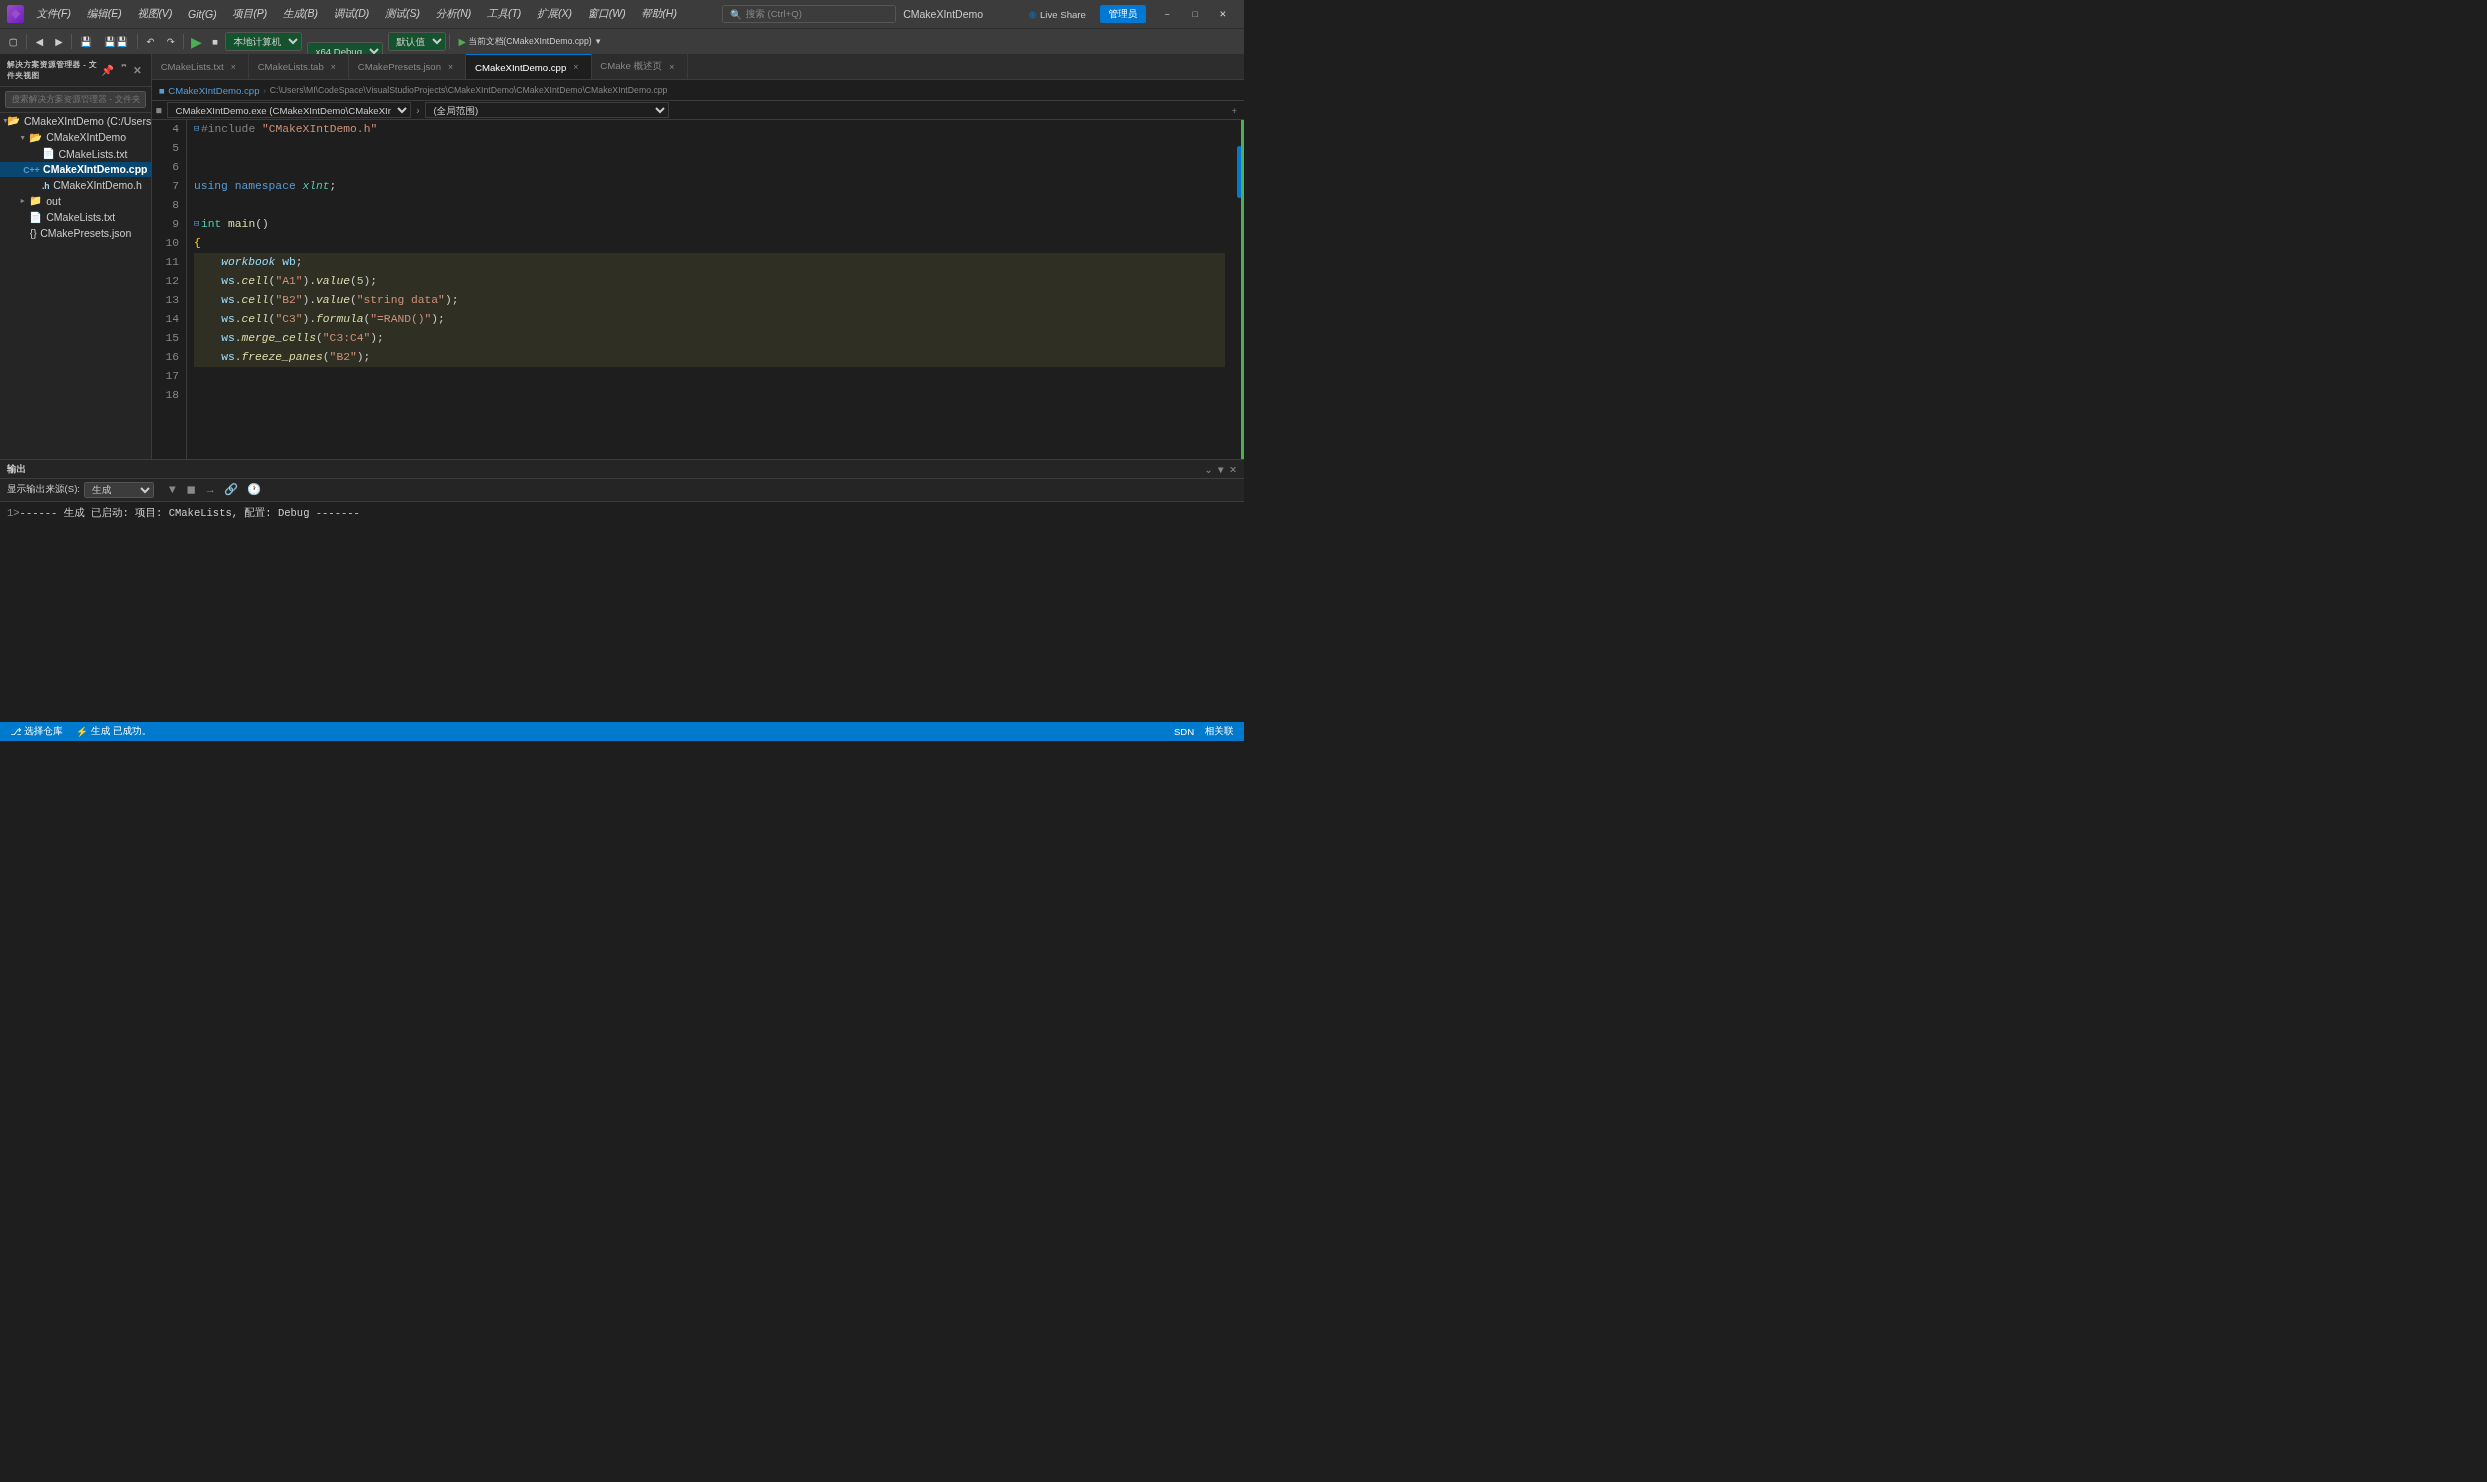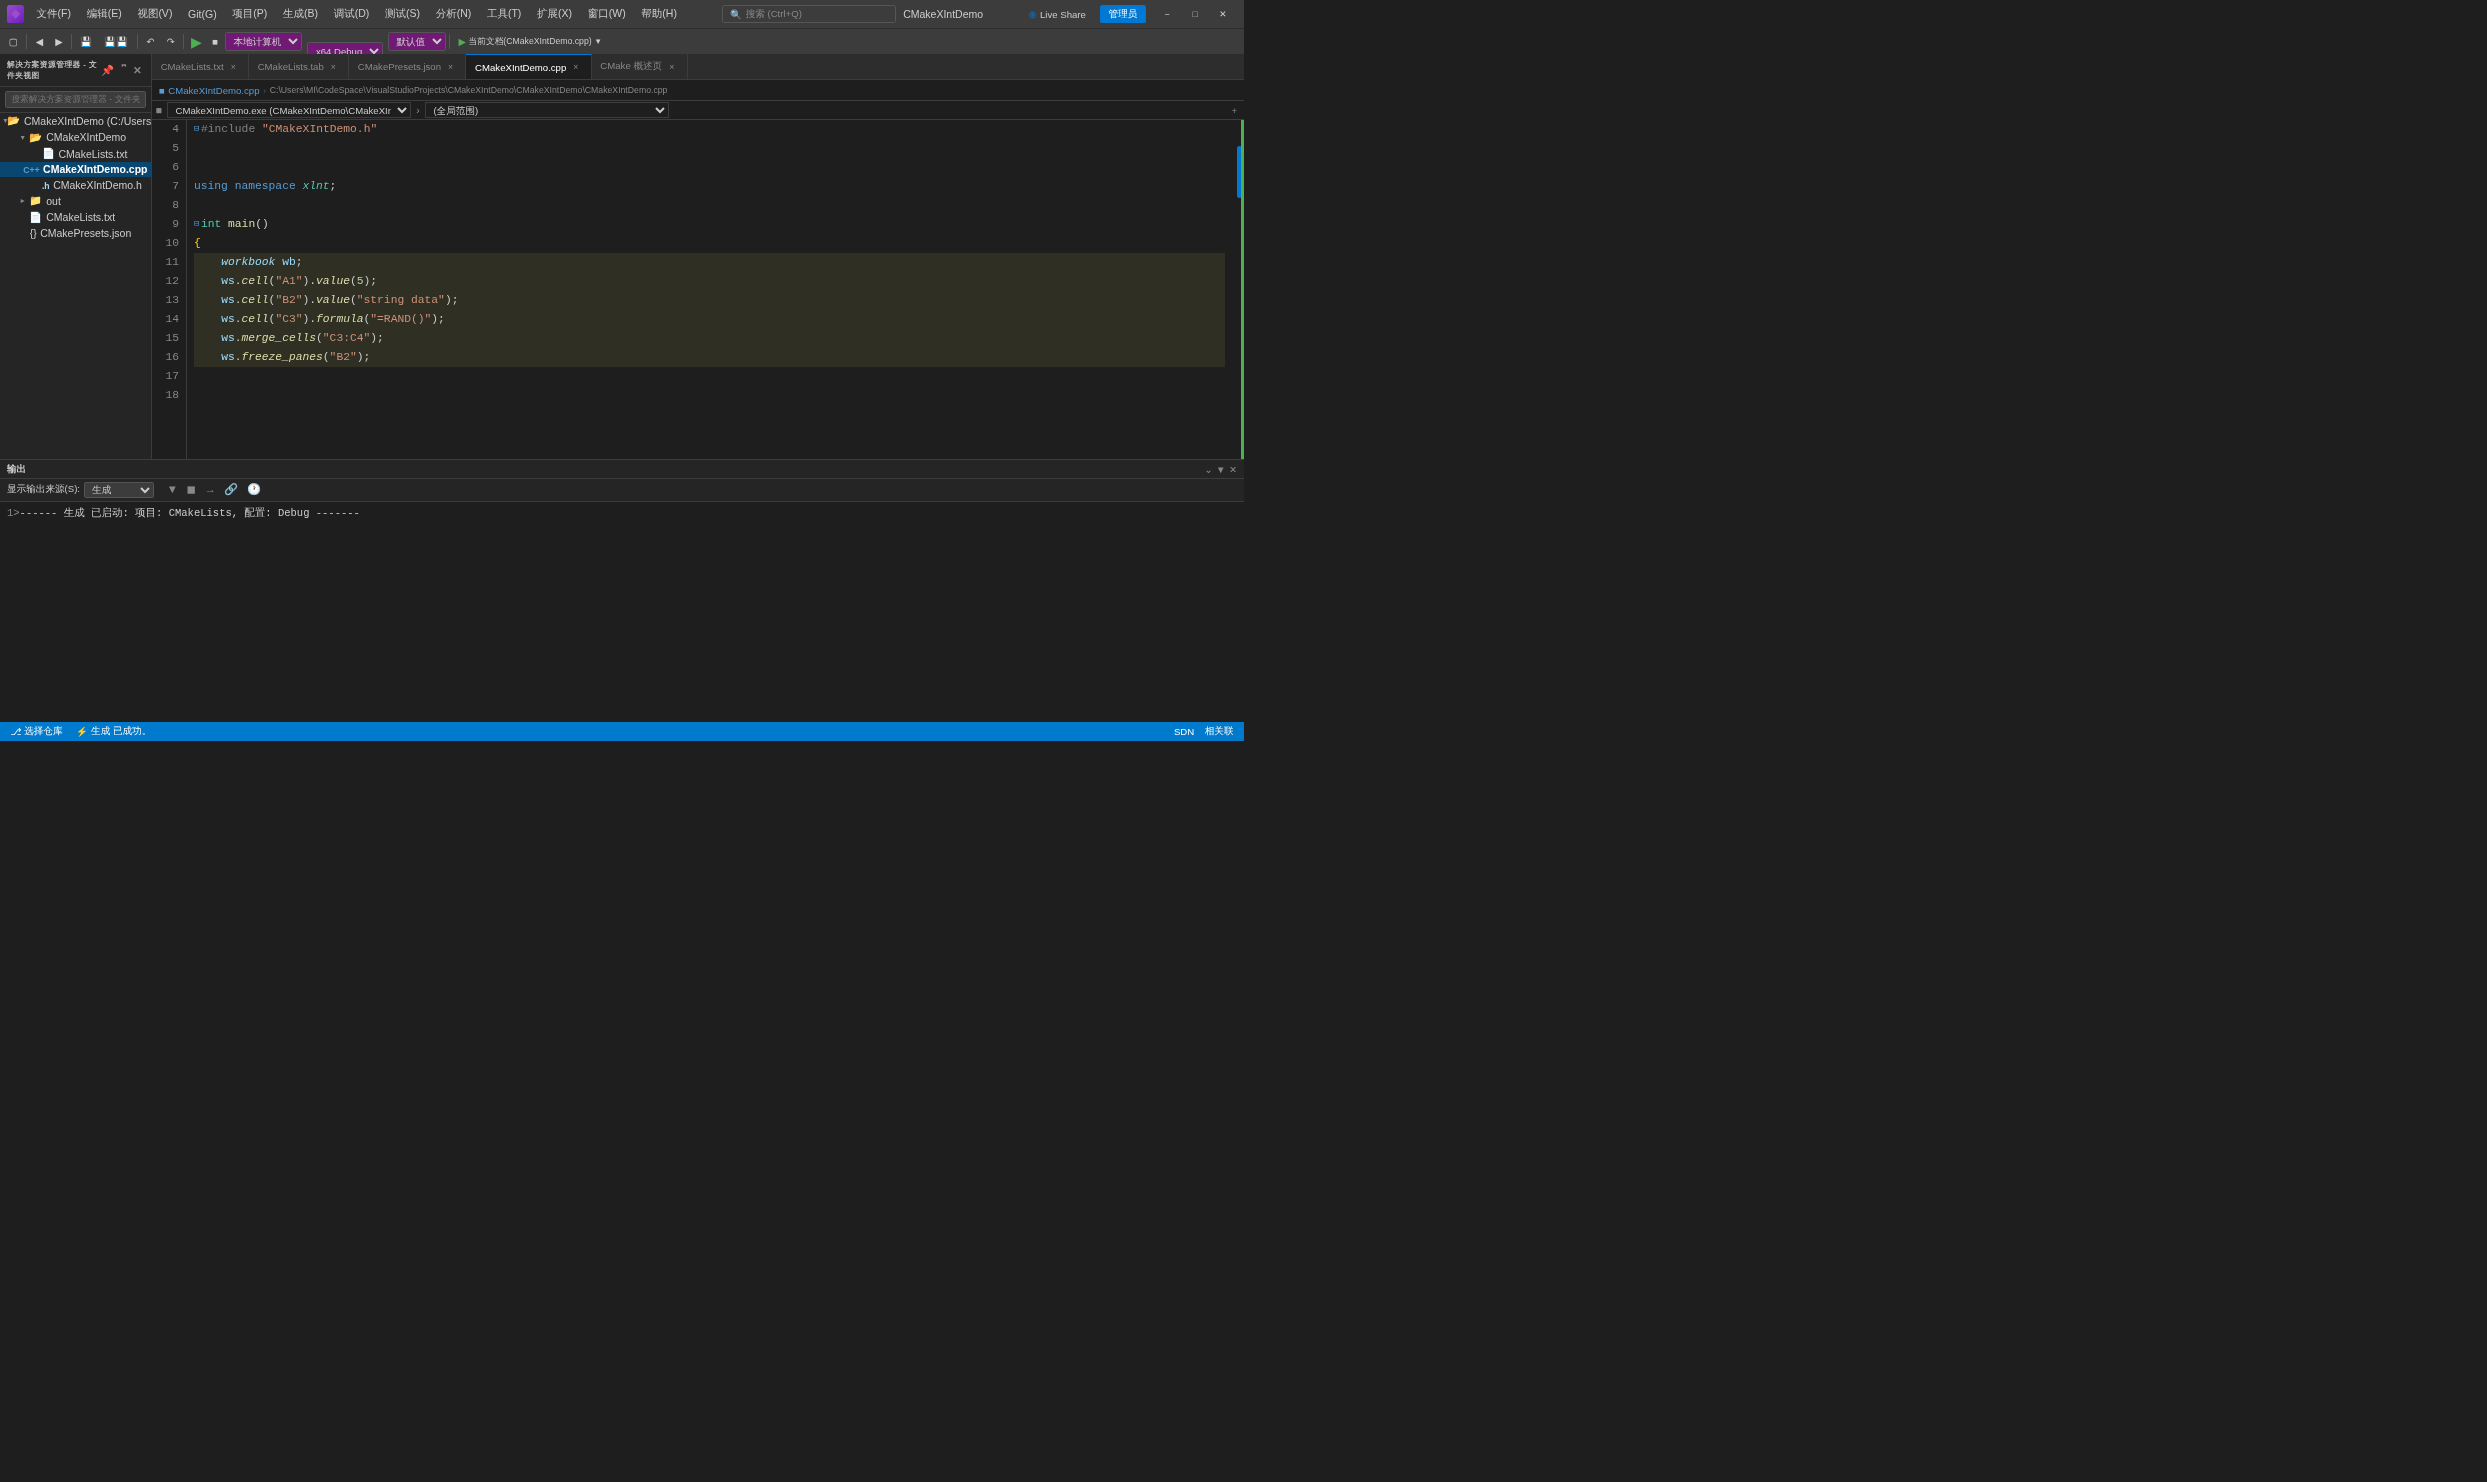--- a/index.html
+++ b/index.html
@@ -41,20 +41,21 @@
       display: flex;
       align-items: center;
       gap: 1.7px;
     }
     .menu-item {
       padding: 3.5px 7px;
       color: #cccccc;
       cursor: pointer;
       font-size: 10.5px;
       border-radius: 1.7px;
+      font-style: italic;
     }
     .title-bar-center {
       flex: 1;
       display: flex;
       align-items: center;
       justify-content: center;
       gap: 7px;
     }
     .search-box {
       background: #3c3c3c;
@@ -127,28 +128,27 @@
       align-items: center;
       gap: 2.6px;
     }
     .toolbar-separator {
       width: 0.9px;
       height: 15.7px;
       background: #555;
       margin: 0 1.7px;
     }
     .toolbar-select {
-      background: #701a75;
+      background: #14532d;
       border: 0.9px solid #555;
       color: #ccc;
       padding: 1.7px 3.5px;
       font-size: 9.6px;
       border-radius: 1.7px;
       cursor: pointer;
-      text-align: center;
     }
     .run-btn {
       background: transparent;
       color: #4caf50;
       font-size: 14px;
       cursor: pointer;
       padding: 1.7px 3.5px;
     }
 
     

